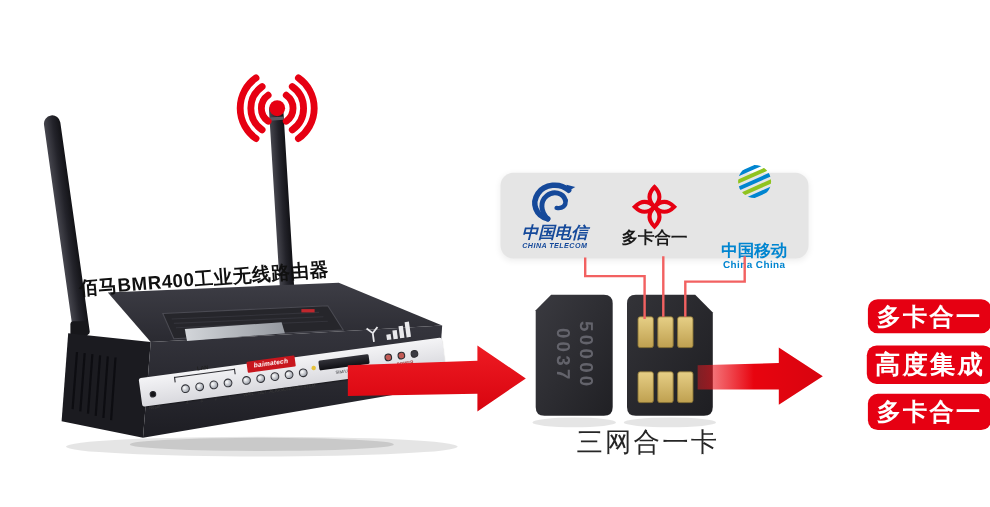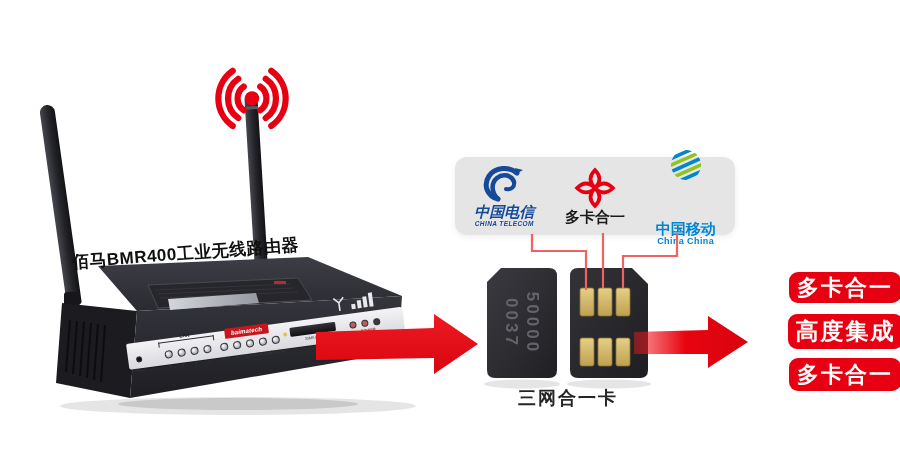--- a/index.html
+++ b/index.html
@@ -63,21 +63,21 @@
   .carrier-cn{font-size:15px;font-weight:bold;line-height:16px;}
   .carrier-en{font-size:6.5px;font-weight:bold;line-height:8px;letter-spacing:.4px;}
   #carrier-telecom .carrier-cn,#carrier-telecom .carrier-en{color:#15499a;font-style:italic;}
   #carrier-unicom .carrier-cn{color:#1a1a1a;}
   #carrier-mobile .carrier-cn{color:#0085d0;margin-top:36px;}
   #carrier-mobile .carrier-en{font-size:9px;color:#0085d0;}
 
   #connector-lines{left:495px;top:230px;z-index:3;}
 
   #sim-group{left:480px;top:260px;z-index:2;}
-  #sim-caption{left:482px;top:386px;width:172px;text-align:center;font-size:18px;font-weight:bold;
+  #sim-caption{left:482px;top:386px;width:172px;text-align:right;font-size:24px;font-weight:normal;
     color:#262626;letter-spacing:2px;z-index:3;}
 
   
   .badge{position:absolute;background:#e60012;border-radius:9px;display:flex;align-items:center;justify-content:center;
     color:#ffffff;font-weight:bold;letter-spacing:2px;z-index:2;margin-left:32px;}
   #badge-1{left:757px;top:272px;width:112px;height:31px;font-size:22px;}
   #badge-2{left:756px;top:314px;width:115px;height:35px;font-size:23px;}
   #badge-3{left:757px;top:358px;width:112px;height:33px;font-size:22px;}
 </style>
 </head>

